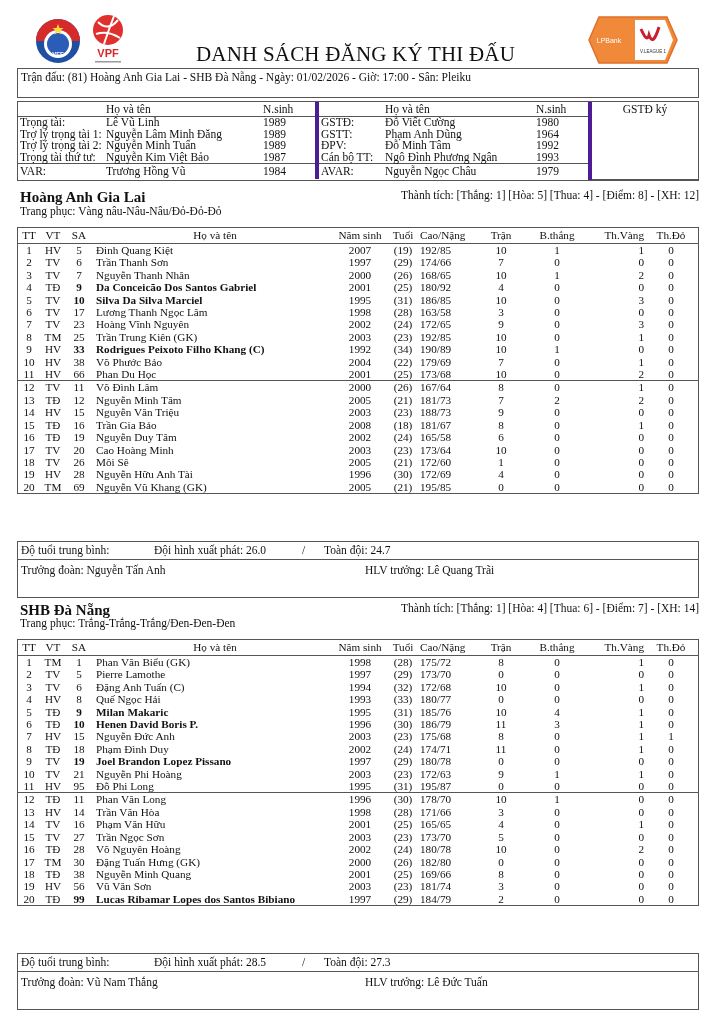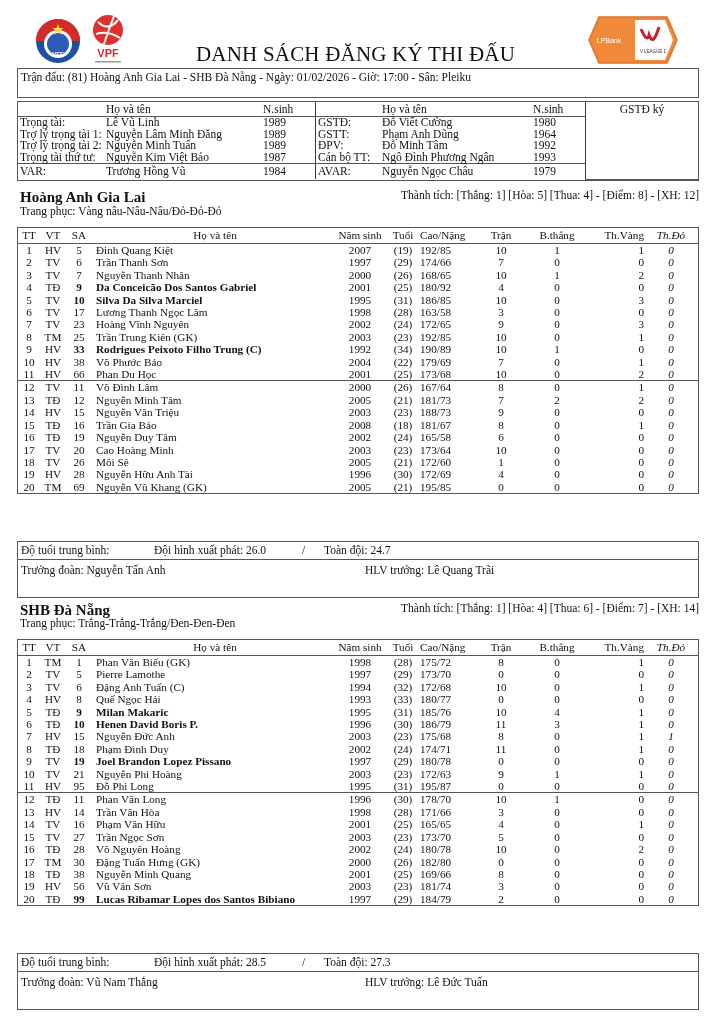--- a/index.html
+++ b/index.html
@@ -12,21 +12,21 @@
   .logo-vff { left: 35px; top: 18px; width: 46px; height: 46px; }
   .logo-vpf { left: 90px; top: 12px; width: 36px; height: 55px; }
   .logo-lpb { left: 587px; top: 15px; width: 92px; height: 50px; }
   .title { left: 0; width: 711px; top: 42px; text-align: center; font-size: 21px; letter-spacing: 0.2px; }
   .infobox { left: 17px; top: 68px; width: 682px; height: 30px; border: 1px solid #555; box-sizing: border-box; padding: 2px 3px; font-size: 11.5px; line-height: 13px; }
   
   .officials { left: 17px; top: 101px; width: 682px; border: 1px solid #555; box-sizing: border-box; }
   .officials table { border-collapse: collapse; width: 100%; font-size: 11.5px; }
   .officials td { padding: 0 2px; line-height: 11.5px; vertical-align: top; white-space: nowrap; }
   .officials .hdr td { border-bottom: 1px solid #555; line-height: 14px; }
-  .officials .vdiv { border-left: 1px solid #4c1d95; }
+  .officials .vdiv { border-left: 4px solid #4c1d95; }
   .officials .var-row td { border-top: 1px solid #555; line-height: 15px; margin-top: 44px; }
   
   .team-name { left: 20px; font-size: 15px; font-weight: bold; }
   .team-record { right: 12px; font-size: 11.5px; }
   .team-kit { left: 20px; font-size: 11.5px; }
   
   .ptable { left: 17px; width: 682px; border: 1px solid #555; box-sizing: border-box; }
   .ptable table { border-collapse: collapse; width: 100%; font-size: 11.2px; }
   .ptable th { font-weight: normal; line-height: 15px; border-bottom: 1px solid #555; padding: 0; }
   .ptable td { line-height: 12.4px; padding: 0; white-space: nowrap; }
@@ -35,21 +35,21 @@
   .c-vt { width: 26px; text-align: center; }
   .c-sa { width: 26px; text-align: center; }
   .c-name { width: 238px; text-align: left; padding-left: 4px !important; }
   th.c-name { text-align: center; }
   .c-ns { width: 52px; text-align: center; }
   .c-age { width: 34px; text-align: center; }
   .c-hw { width: 54px; text-align: left; }
   .c-tr { width: 54px; text-align: center; }
   .c-bt { width: 58px; text-align: center; }
   .c-tv { width: 58px; text-align: right; }
-  .c-td { text-align: center; font-style: italic; }
+  .c-td { text-align: center; }
   .bold { font-weight: bold; }
   .avgbox { left: 17px; width: 682px; height: 19px; border: 1px solid #555; box-sizing: border-box; font-size: 11.5px; line-height: 17px; padding-left: 3px; }
   .avgbox span { position: absolute; top: 0; }
   .staffbox { left: 17px; width: 682px; height: 38px; border: 1px solid #555; border-top: none; box-sizing: border-box; font-size: 11.5px; line-height: 17px; }
   .staffbox span { position: absolute; top: 2px; }
 </style>
 </head>
 <body>
 
 <div class="abs logo-vff">
@@ -264,21 +264,21 @@
           <td class="c-hw">192/85</td>
           <td class="c-tr">10</td>
           <td class="c-bt">0</td>
           <td class="c-tv">1</td>
           <td class="c-td">0</td>
         </tr>
         <tr>
           <td class="c-tt">9</td>
           <td class="c-vt">HV</td>
           <td class="c-sa bold">33</td>
-          <td class="c-name bold">Rodrigues Peixoto Filho Trung (C)</td>
+          <td class="c-name bold">Rodrigues Peixoto Filho Khang (C)</td>
           <td class="c-ns">1992</td>
           <td class="c-age">(34)</td>
           <td class="c-hw">190/89</td>
           <td class="c-tr">10</td>
           <td class="c-bt">1</td>
           <td class="c-tv">0</td>
           <td class="c-td">0</td>
         </tr>
         <tr>
           <td class="c-tt">10</td>

